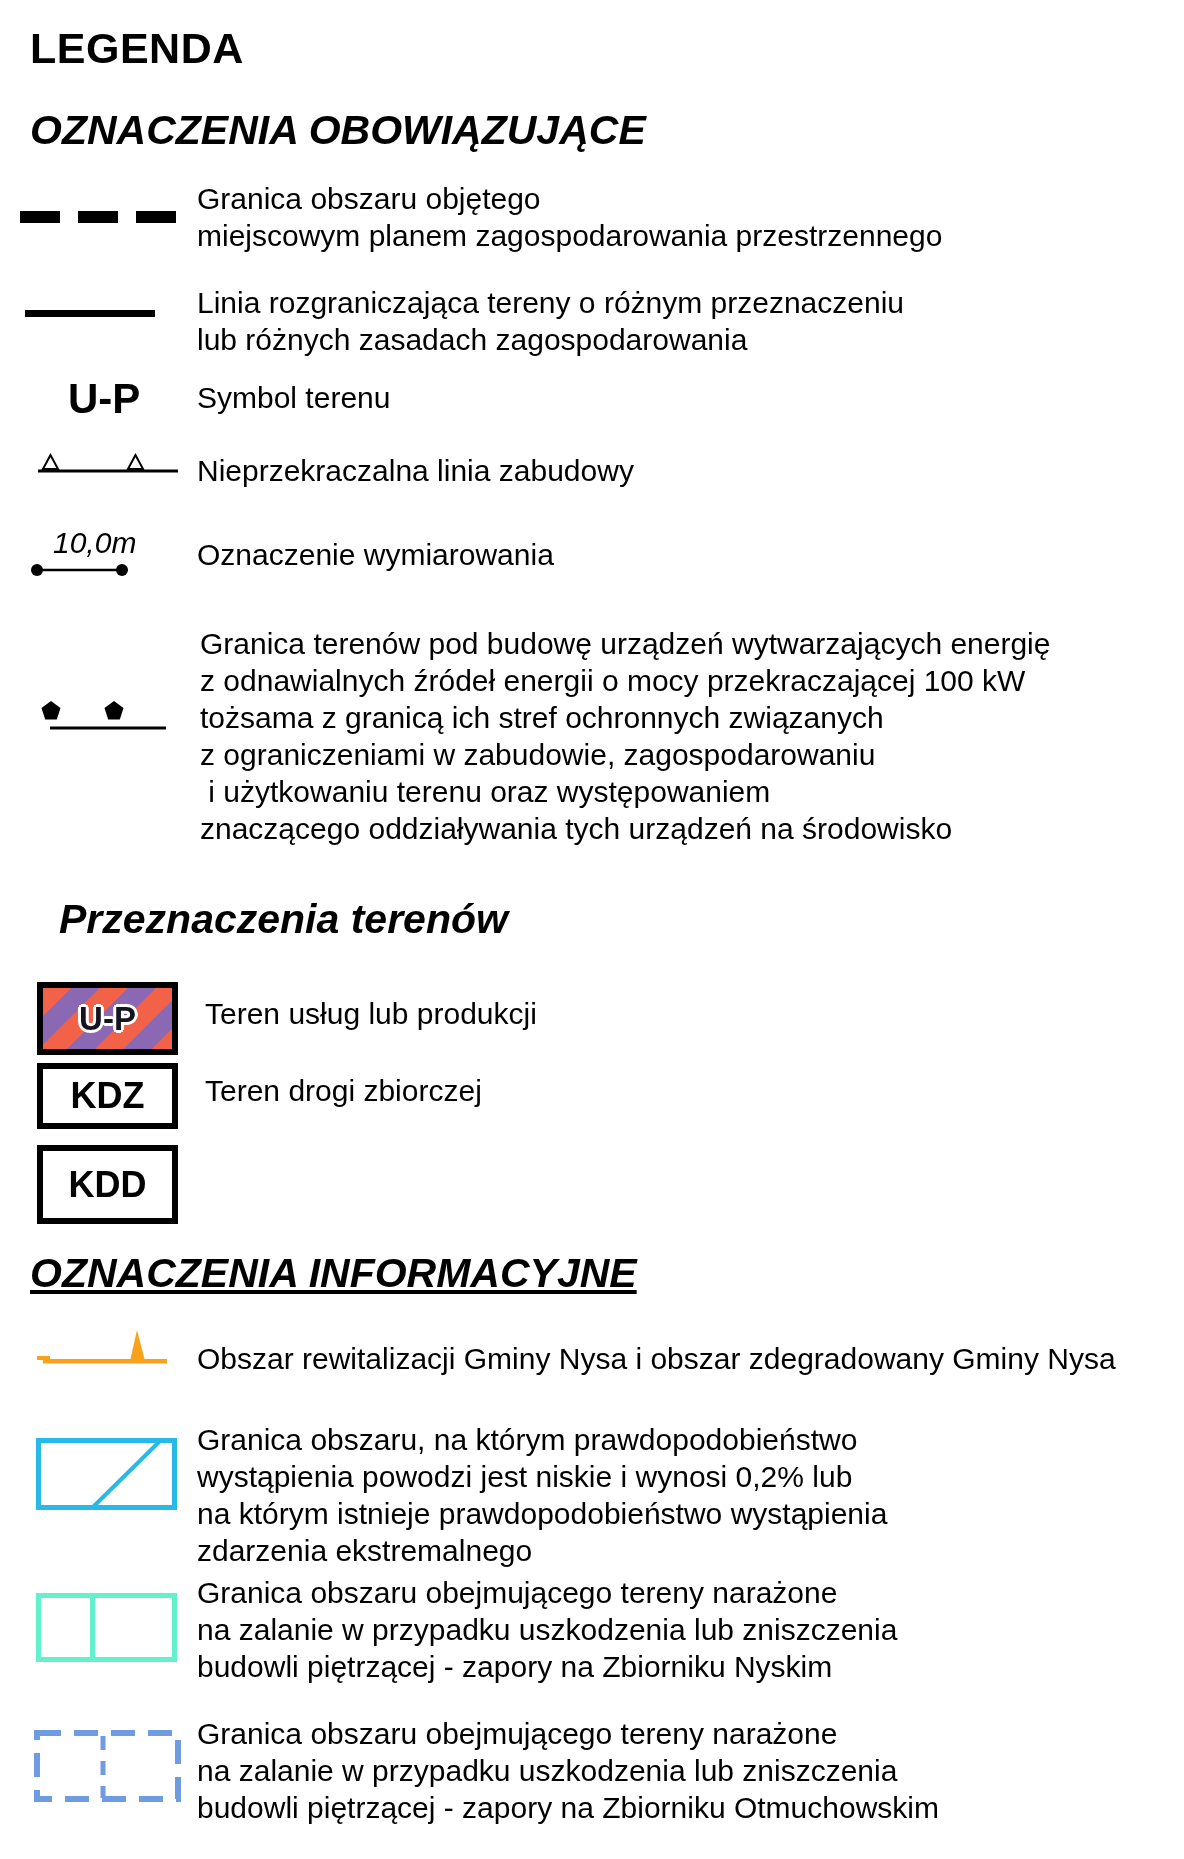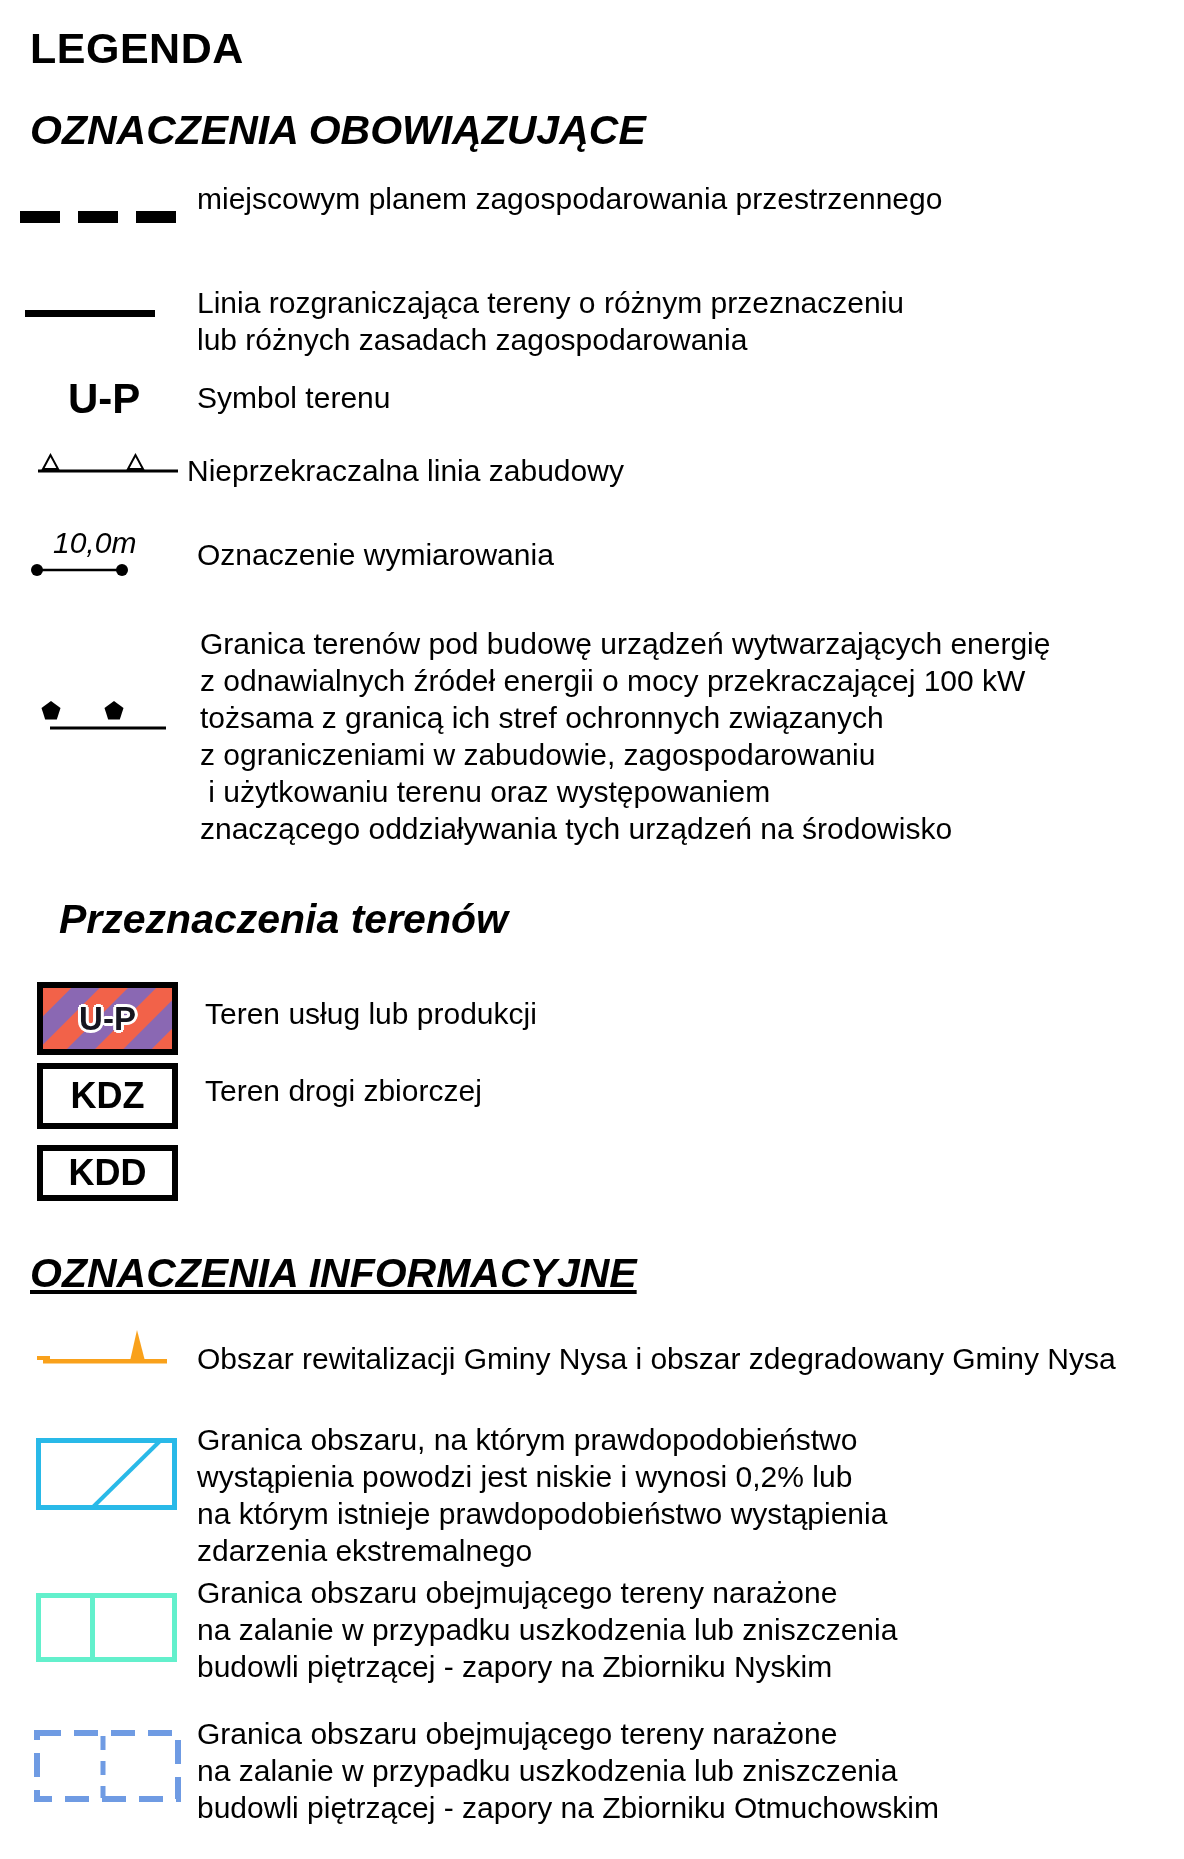--- a/index.html
+++ b/index.html
@@ -64,38 +64,39 @@
 <body>
 
 <div class="legend">
 
   <div class="abs title" style="left:30px; top:24px;">LEGENDA</div>
 
   <div class="abs sec-heading" style="left:30px; top:107px;">OZNACZENIA OBOWIĄZUJĄCE</div>
 
   <div class="abs dash-line" style="left:20px; top:211px;"></div>
   <div class="abs txt" style="left:197px; top:180px;">
+    <div>Granica obszaru objętego</div>
     <div>miejscowym planem zagospodarowania przestrzennego</div>
   </div>
 
   <div class="abs solid-line" style="left:25px; top:310px;"></div>
   <div class="abs txt" style="left:197px; top:284px;">
     <div>Linia rozgraniczająca tereny o różnym przeznaczeniu</div>
     <div>lub różnych zasadach zagospodarowania</div>
   </div>
 
   <div class="abs up-big" style="left:68px; top:374px;">U-P</div>
   <div class="abs txt" style="left:197px; top:379px;">Symbol terenu</div>
 
   <svg class="abs" style="left:38px; top:446px;" width="142" height="28" viewBox="0 0 142 28">
     <line x1="0" y1="25" x2="140" y2="25" stroke="#000" stroke-width="3"></line>
     <polygon points="12.5,9 5,23 20,23" fill="#fff" stroke="#000" stroke-width="2"></polygon>
     <polygon points="97.5,9 90,23 105,23" fill="#fff" stroke="#000" stroke-width="2"></polygon>
   </svg>
-  <div class="abs txt" style="left:187px; top:452px;">Nieprzekraczalna linia zabudowy</div>
+  <div class="abs txt" style="left:197px; top:452px;">Nieprzekraczalna linia zabudowy</div>
 
   <div class="abs dim-label" style="left:53px; top:526px;">10,0m</div>
   <svg class="abs" style="left:30px; top:557px;" width="100" height="26" viewBox="0 0 100 26">
     <line x1="7" y1="13" x2="92" y2="13" stroke="#000" stroke-width="2.5"></line>
     <circle cx="7" cy="13" r="6" fill="#000"></circle>
     <circle cx="92" cy="13" r="6" fill="#000"></circle>
   </svg>
   <div class="abs txt" style="left:197px; top:536px;">Oznaczenie wymiarowania</div>
 
   <svg class="abs" style="left:38px; top:698px;" width="132" height="34" viewBox="0 0 132 34">
@@ -126,21 +127,21 @@
     </svg>
     <span class="swatch-label">U-P</span>
   </div>
   <div class="abs txt" style="left:205px; top:995px;">Teren usług lub produkcji</div>
 
   <div class="kbox" style="left:37px; top:1063px; height:66px;">
     <span>KDZ</span>
   </div>
   <div class="abs txt" style="left:205px; top:1072px;">Teren drogi zbiorczej</div>
 
-  <div class="kbox" style="left:37px; top:1145px; height:56px;">
+  <div class="kbox" style="left:37px; top:1145px; height:79px;">
     <span>KDD</span>
   </div>
 
   <div class="abs sec-heading" style="left:30px; top:1250px;text-decoration:underline;">OZNACZENIA INFORMACYJNE</div>
 
   <svg class="abs" style="left:35px; top:1328px;" width="135" height="38" viewBox="0 0 135 38">
     <rect x="2" y="28" width="13" height="4" fill="#F9A11B"></rect>
     <rect x="8" y="31" width="124" height="4.5" fill="#F9A11B"></rect>
     <polygon points="102,2 95,33 110,33" fill="#F9A11B"></polygon>
   </svg>

